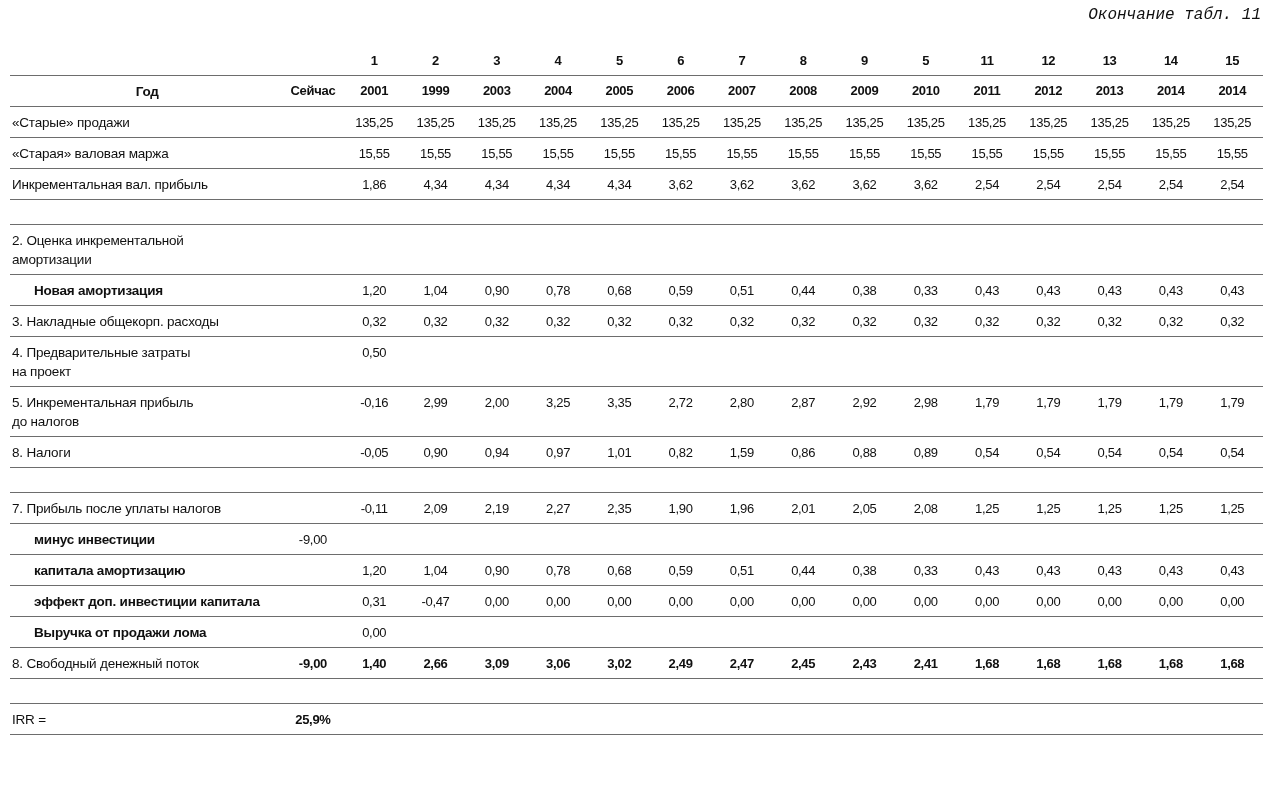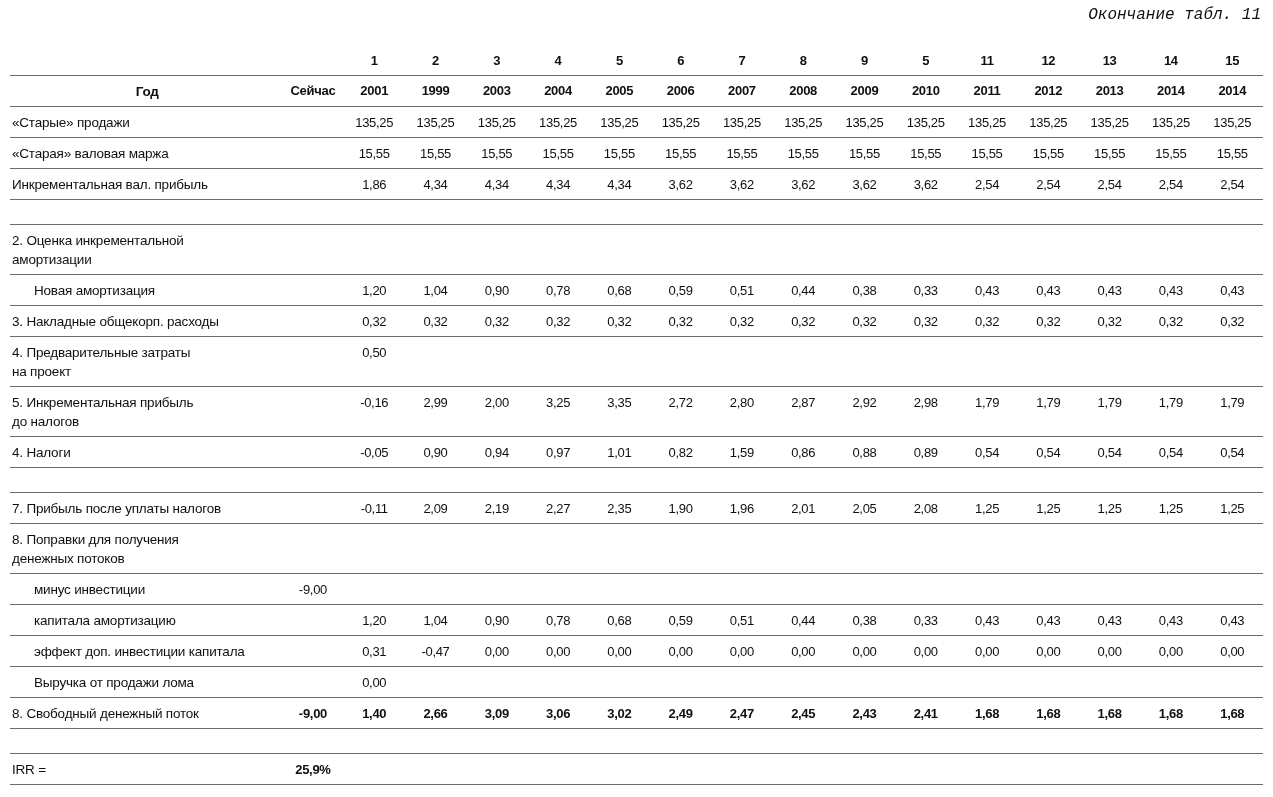--- a/index.html
+++ b/index.html
@@ -32,21 +32,21 @@
     white-space:nowrap;
   }
   td.label{
     text-align:left;
     font-size:13.5px;
     letter-spacing:-0.2px;
     padding:6px 0 5px 2px;
   }
   td.label div{line-height:19px;}
   td.label.center{text-align:center;}
-  td.label.indent{padding-left:24px;}
+  td.label.indent{padding-left:24px;font-weight:bold;}
   td.v{
     text-align:center;
     font-size:13px;
     letter-spacing:-0.3px;
     padding:7px 0 5px 0;
     line-height:18px;
   }
   .b{font-weight:bold;}
   tr.spacer td{height:24px;}
   tr.header td.v{padding-top:6px;}
@@ -288,21 +288,21 @@
         <td class="v">2,92</td>
         <td class="v">2,98</td>
         <td class="v">1,79</td>
         <td class="v">1,79</td>
         <td class="v">1,79</td>
         <td class="v">1,79</td>
         <td class="v">1,79</td>
       </tr>
       <tr class="data">
         <td class="label">
-          <div>4. Налоги</div>
+          <div>8. Налоги</div>
         </td>
         <td class="v"></td>
         <td class="v">-0,05</td>
         <td class="v">0,90</td>
         <td class="v">0,94</td>
         <td class="v">0,97</td>
         <td class="v">1,01</td>
         <td class="v">0,82</td>
         <td class="v">1,59</td>
         <td class="v">0,86</td>
@@ -330,42 +330,20 @@
         <td class="v">1,90</td>
         <td class="v">1,96</td>
         <td class="v">2,01</td>
         <td class="v">2,05</td>
         <td class="v">2,08</td>
         <td class="v">1,25</td>
         <td class="v">1,25</td>
         <td class="v">1,25</td>
         <td class="v">1,25</td>
         <td class="v">1,25</td>
-      </tr>
-      <tr class="data">
-        <td class="label">
-          <div>8. Поправки для получения</div>
-          <div>денежных потоков</div>
-        </td>
-        <td class="v"></td>
-        <td class="v"></td>
-        <td class="v"></td>
-        <td class="v"></td>
-        <td class="v"></td>
-        <td class="v"></td>
-        <td class="v"></td>
-        <td class="v"></td>
-        <td class="v"></td>
-        <td class="v"></td>
-        <td class="v"></td>
-        <td class="v"></td>
-        <td class="v"></td>
-        <td class="v"></td>
-        <td class="v"></td>
-        <td class="v"></td>
       </tr>
       <tr class="data">
         <td class="label indent">
           <div>минус инвестиции</div>
         </td>
         <td class="v">-9,00</td>
         <td class="v"></td>
         <td class="v"></td>
         <td class="v"></td>
         <td class="v"></td>

